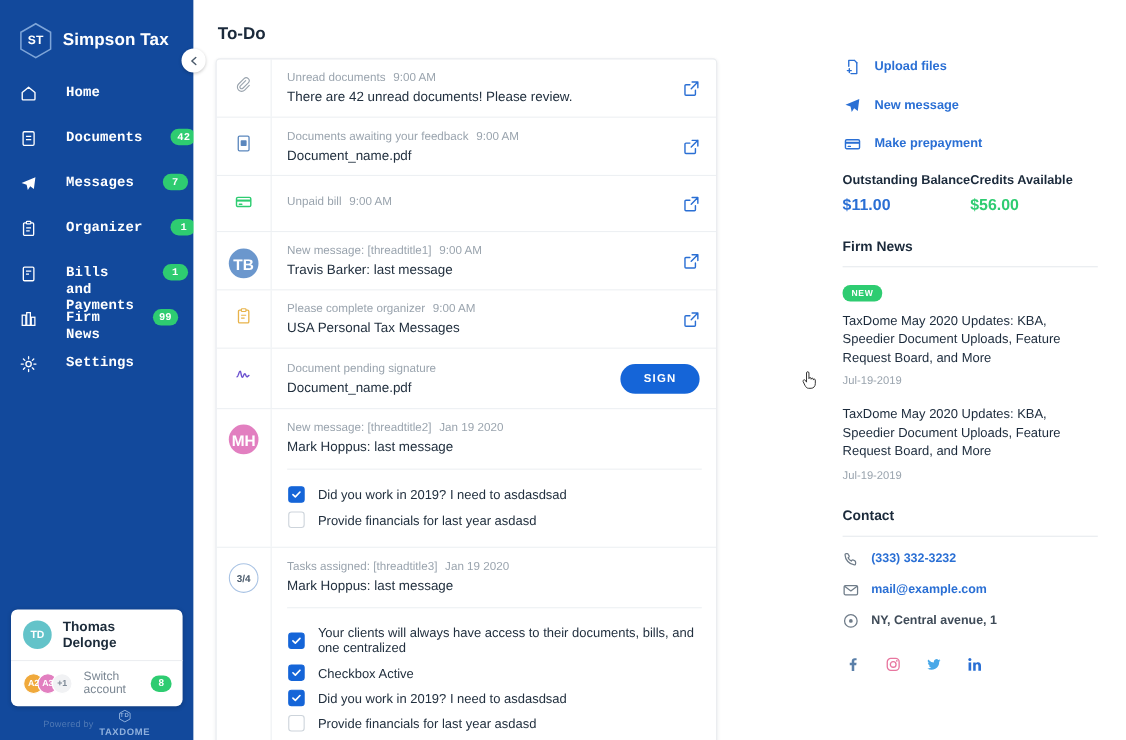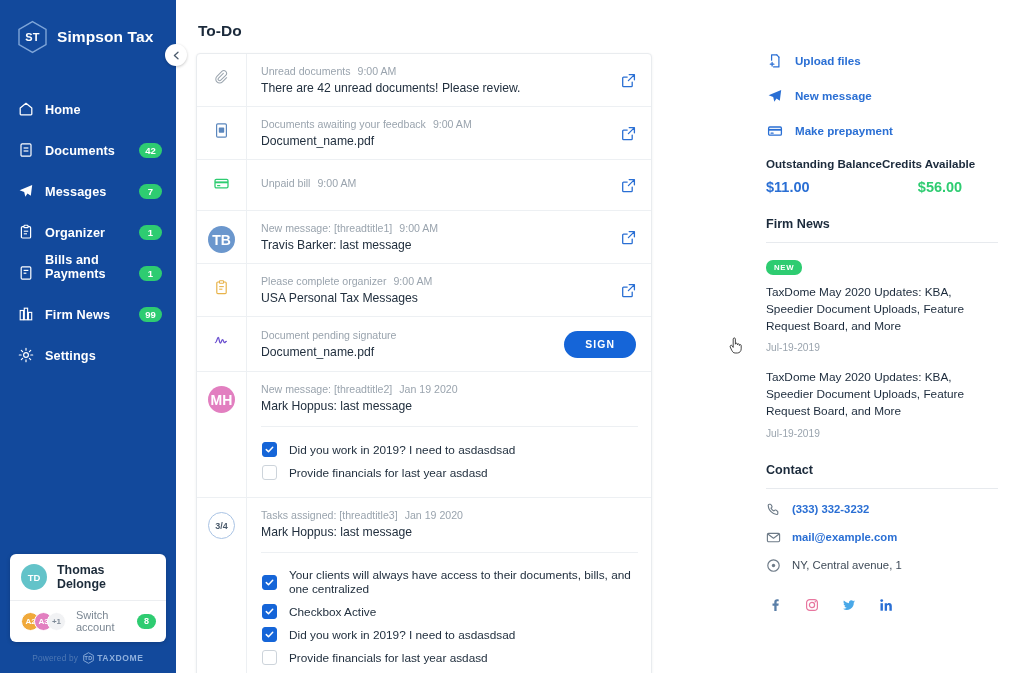--- a/index.html
+++ b/index.html
@@ -23,22 +23,22 @@
   .hexlogo { position: relative; width: 31px; height: 34px; flex: 0 0 31px; }
   .hexlogo svg { display:block; }
   .hexlogo span {
     position: absolute; inset: 0; display: flex; align-items: center; justify-content: center;
     color: #fff; font-size: 11px; font-weight: bold; letter-spacing: .3px;
   }
   .brand-name { color: #fff; font-size: 15.5px; font-weight: bold; letter-spacing: .1px; }
 
   .nav { margin-top: 18px; }
   .nav-item {
-    display: flex; align-items: flex-end; height: 41px;
-    padding: 0 14px 0 17px; gap: 11px; cursor: pointer;
+    display: flex; align-items: flex-start; height: 41px;
+    padding: 0 14px 0 17px; gap: 26px; cursor: pointer; font-family: Liberation Mono, monospace;
   }
   .nav-item .nav-ico { width: 17px; height: 17px; flex: 0 0 17px; display:flex; align-items:center; justify-content:center; }
   .nav-item .nav-ico svg { display:block; }
   .nav-label { color: #ffffff; font-size: 12.7px; font-weight: bold; letter-spacing: .1px; flex: 1; }
   .badge {
     min-width: 23px; height: 15px; border-radius: 8px; background: #2ecc71;
     color: #fff; font-size: 9.5px; font-weight: bold; display: flex;
     align-items: center; justify-content: center; padding: 0 6px;
   }
   
@@ -91,20 +91,21 @@
     color: #fff; font-size: 9px; font-weight: bold;
     display: flex; align-items: center; justify-content: center; padding: 0 5px;
   }
   .powered {
     display: flex; align-items: center; justify-content: center; gap: 5px;
     height: 31px; color: #4f79b5; font-size: 8.3px; letter-spacing: .2px;
   }
   .pw-mark {
     display: flex; align-items: center; gap: 3px; color: #8fb0dd; font-weight: bold; font-size: 8.6px;
     letter-spacing: .6px;
+    flex-direction: column;
   }
   .pw-hex { width: 11px; height: 12px; position: relative; }
   .pw-hex span { position:absolute; inset:0; display:flex; align-items:center; justify-content:center; font-size:5.4px; color:#8fb0dd; font-weight:bold;}
 
   
   .main { flex: 1; position: relative; background: #ffffff; padding: 0 0 0 20px; }
   .page-title { font-size: 15.5px; font-weight: bold; color: #1b2a3b; padding: 22px 0 13px 2px; }
 
   .todo-card {
     width: 456px; background: #fff; border: 1px solid #e9ecef; border-radius: 4px;
@@ -156,38 +157,38 @@
   .right { width: 266px; flex: 0 0 266px; padding: 52px 26px 0 8px; }
   .quick-action { display: flex; align-items: center; gap: 12px; margin-bottom: 18px; cursor: pointer; }
   .qa-ico { width: 17px; height: 17px; flex: 0 0 17px; display:flex; align-items:center; justify-content:center; }
   .qa-label { color: #2a6fd4; font-size: 11.6px; font-weight: bold; }
 
   .balances { display: flex; margin-top: 14px; margin-bottom: 4px; }
   .bal-col { width: 120px; }
   .bal-title { font-size: 11.6px; font-weight: bold; color: #1b2a3b; margin-bottom: 9px; }
   .bal-amount { font-size: 14.5px; font-weight: bold; }
   .bal-amount.blue { color: #2a6fd4; }
-  .bal-amount.green { color: #2ecc71; text-align: center; }
+  .bal-amount.green { color: #2ecc71; }
 
   .sect-title { font-size: 12.6px; font-weight: bold; color: #1b2a3b; margin-top: 22px; }
   .hr { height: 1px; background: #e7eaee; margin-top: 11px; }
 
   .newsitem { padding-top: 13px; }
   .new-badge {
     display: inline-block; background: #2ecc71; color: #fff; font-size: 7.8px;
     font-weight: bold; letter-spacing: .7px; border-radius: 7px; padding: 3px 8px 3px 8px;
     margin-bottom: 9px;
   }
   .news-title { font-size: 11.8px; color: #1b2a3b; line-height: 1.42; }
   .news-date { font-size: 10.2px; color: #9aa4ae; margin-top: 8px; }
 
   .contact-row { display: flex; align-items: center; gap: 11px; margin-top: 13px; }
   .c-ico { width: 15px; height: 15px; flex: 0 0 15px; display:flex; align-items:center; justify-content:center; }
   .c-text { font-size: 11.3px; color: #2a6fd4; font-weight: bold; }
-  .c-text.plain { color: #3f4b58; font-weight: normal; }
+  .c-text.plain { color: #3f4b58; font-weight: bold; }
 
   .socials { display: flex; gap: 23px; margin-top: 25px; padding-left: 2px; }
   .soc { cursor: pointer; display:flex; align-items:center; justify-content:center; width:14px; height:14px;}
 
   
   .cursor-ptr { position: absolute; left: 553px; top: 336px; z-index: 60; pointer-events: none; }
 </style>
 </head>
 <body>
 

